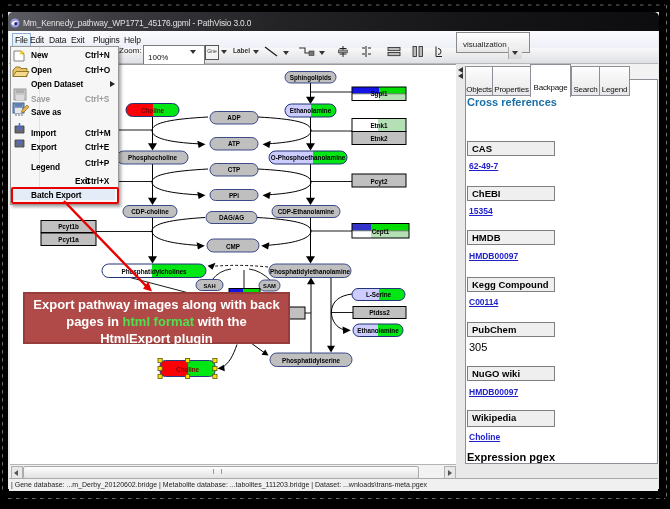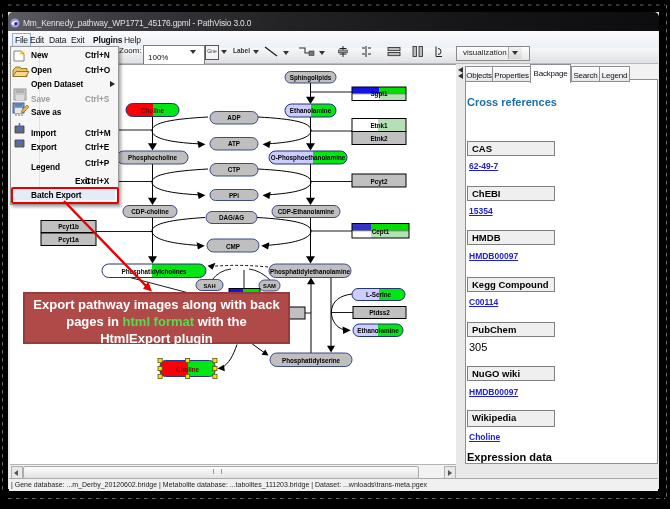--- a/index.html
+++ b/index.html
@@ -12,21 +12,21 @@
  border-radius:5px 5px 0 0;}
 #titletxt{left:23px;top:18px;color:#e2e2e2;font-size:8.4px;letter-spacing:-0.15px;white-space:nowrap;}
 #menubar{left:9px;top:31px;width:649px;height:17px;
  background:linear-gradient(#fbfbfd,#eef0f8);border-bottom:1px solid #c8c8d0;}
 .mitem{position:absolute;top:35px;font-size:8.5px;letter-spacing:-0.2px;color:#111;}
 #toolbar{left:9px;top:48px;width:649px;height:15px;
  background:linear-gradient(#f8f8f8,#dfe0e4);border-bottom:1px solid #b8b8b8;}
 #canvas{left:10px;top:64px;width:446px;height:400px;background:#fff;border-top:1px solid #9a9a9a;}
 #panel{left:465px;top:64px;width:193px;height:400px;background:#f2f2f2;}
 .tab{position:absolute;top:66px;height:10px;background:linear-gradient(#fdfdfd,#e8e8ea);
- border:1px solid #8e8e97;font-size:8px;letter-spacing:-0.2px;color:#111;text-align:center;padding-top:4px;}
+ border:1px solid #8e8e97;font-size:8px;letter-spacing:-0.2px;color:#111;text-align:center;padding-top:18px;}
 #panelbody{left:465px;top:79px;width:191px;height:383px;background:#fff;border:1px solid #8e8e97;}
 .secbox{position:absolute;width:82px;height:12px;background:#efefef;border:1px solid #7f7f7f;
  font-size:9.5px;font-weight:bold;color:#000;padding:1px 0 0 4px;}
 .slink{position:absolute;font-size:8.5px;font-weight:bold;color:#2222cc;text-decoration:underline;}
 #hscroll{left:10px;top:464px;width:446px;height:13px;background:#f2f2f2;border-top:1px solid #b4b4b4;}
 #statusbar{left:9px;top:478px;width:649px;height:10px;background:#f0f0f0;border-top:1px solid #aaa;
  font-size:7px;color:#1a1a1a;padding-top:2px;white-space:nowrap;}
 #menu{left:10px;top:46px;width:107px;height:157px;background:#f6f6f6;border:1px solid #979797;
  box-shadow:2px 2px 3px rgba(0,0,0,0.35);}
 .mi{position:absolute;left:31px;font-size:8.3px;letter-spacing:-0.1px;color:#000;font-weight:bold;}
@@ -45,21 +45,21 @@
 <svg class="abs" style="left:10px;top:18px" width="10" height="10" viewBox="0 0 11 11">
  <circle cx="5.5" cy="5.5" r="5" fill="#9a9ae0"></circle>
  <path d="M1.5,6.5 Q4,1.5 9.5,3.5 Q6,3.5 4.5,8 Z" fill="#ffffff" opacity="0.95"></path>
  <circle cx="6.3" cy="6.3" r="1.6" fill="#1e1e6e"></circle>
 </svg>
 <div class="abs" id="menubar"></div>
 <div class="abs mitem" style="left:12px;top:33px;border:1px solid #8eaed4;background:linear-gradient(#f6fafd,#dceaf7);padding:1px 2px 2px 2px;">File</div>
 <div class="abs mitem" style="left:30px;">Edit</div>
 <div class="abs mitem" style="left:49px;">Data</div>
 <div class="abs mitem" style="left:71px;">Exit</div>
-<div class="abs mitem" style="left:93px;font-weight:bold;">Plugins</div>
+<div class="abs mitem" style="left:93px;">Plugins</div>
 <div class="abs mitem" style="left:124px;">Help</div>
 <div class="abs" id="toolbar"></div>
 
 <div class="abs" style="left:119px;top:46px;font-size:8px;color:#222;">Zoom:</div>
 <div class="abs" style="left:143px;top:45px;width:56px;height:11px;background:#fff;border:1px solid #7a7a7a;font-size:8px;color:#111;padding:7px 0 0 4px;">100%</div>
 <div class="abs" style="left:190px;top:50px;width:0;height:0;border-left:3px solid transparent;border-right:3px solid transparent;border-top:4px solid #333;"></div>
 <div class="abs" style="left:205px;top:45px;width:12px;height:11px;border:1px solid #555;background:#f4f4f4;font-size:5px;color:#333;text-align:center;padding-top:2px;">Gne</div>
 <div class="abs" style="left:221px;top:50px;width:0;height:0;border-left:3px solid transparent;border-right:3px solid transparent;border-top:4px solid #333;"></div>
 <div class="abs" style="left:233px;top:47px;font-size:6.5px;color:#333;font-weight:bold;">Label</div>
 <div class="abs" style="left:253px;top:50px;width:0;height:0;border-left:3px solid transparent;border-right:3px solid transparent;border-top:4px solid #333;"></div>
@@ -73,21 +73,21 @@
  <rect x="76.5" y="6" width="9" height="2.8" fill="#999" stroke="#333" stroke-width="0.6"></rect>
  <path d="M104,2 v11 M100,4 h3 M106,4 h3 M100,10 h3 M106,10 h3" stroke="#222" stroke-width="1" fill="none"></path>
  <rect x="126" y="3.5" width="12" height="3.2" fill="#bbb" stroke="#222" stroke-width="0.8"></rect>
  <rect x="126" y="8.5" width="12" height="3.2" fill="#bbb" stroke="#222" stroke-width="0.8"></rect>
  <rect x="151" y="2.5" width="3.4" height="10" fill="#bbb" stroke="#222" stroke-width="0.8"></rect>
  <rect x="157" y="2.5" width="3.4" height="10" fill="#bbb" stroke="#222" stroke-width="0.8"></rect>
 </svg>
 <svg class="abs" style="left:433px;top:45px" width="22" height="13" viewBox="0 0 22 13">
  <path d="M3,1.5 v10 h6 M5,3.5 a3,3 0 1 1 0,6" fill="none" stroke="#222" stroke-width="1"></path>
 </svg>
-<div class="abs" style="left:456px;top:46px;width:66px;height:12px;background:linear-gradient(#fefefe,#e8e8e8);border:1px solid #8a8a8a;font-size:8px;color:#222;padding:1px 0 0 6px;">visualization</div>
+<div class="abs" style="left:456px;top:32px;width:66px;height:12px;background:linear-gradient(#fefefe,#e8e8e8);border:1px solid #8a8a8a;font-size:8px;color:#222;padding:7px 0 0 6px;">visualization</div>
 <div class="abs" style="left:508px;top:47px;width:13px;height:12px;background:linear-gradient(#f2f2f2,#d8d8d8);border-left:1px solid #aaa;"></div>
 <div class="abs" style="left:512px;top:51px;width:0;height:0;border-left:3px solid transparent;border-right:3px solid transparent;border-top:4px solid #333;"></div>
 
 <div class="abs" id="canvas"></div>
 <svg class="abs" style="left:10px;top:64px;" width="446" height="400" viewBox="10 64 446 400">
 <g font-family="Liberation Sans, sans-serif" font-weight="bold" font-size="6.3" text-anchor="middle" fill="#000">
 
 <g stroke="#000" stroke-width="1">
  <line x1="310.5" y1="83" x2="310.5" y2="98.5"></line>
  <line x1="152.5" y1="116.5" x2="152.5" y2="147.5"></line>
@@ -323,21 +323,21 @@
 <div class="secbox abs" style="left:467px;top:230px;">HMDB</div>
 <div class="slink abs" style="left:469px;top:251px;">HMDB00097</div>
 <div class="secbox abs" style="left:467px;top:277px;">Kegg Compound</div>
 <div class="slink abs" style="left:469px;top:297px;">C00114</div>
 <div class="secbox abs" style="left:467px;top:322px;">PubChem</div>
 <div class="abs" style="left:469px;top:341px;font-size:11px;color:#000;">305</div>
 <div class="secbox abs" style="left:467px;top:366px;">NuGO wiki</div>
 <div class="slink abs" style="left:469px;top:387px;">HMDB00097</div>
 <div class="secbox abs" style="left:467px;top:410px;height:14px;">Wikipedia</div>
 <div class="slink abs" style="left:469px;top:432px;">Choline</div>
-<div class="abs" style="left:467px;top:451px;font-size:11px;font-weight:bold;color:#000;">Expression data</div>
+<div class="abs" style="left:467px;top:451px;font-size:11px;font-weight:bold;color:#000;">Expression pgex</div>
 
 <div class="abs" id="hscroll"></div>
 <div class="abs" style="left:11px;top:466px;width:10px;height:11px;background:#e8e8e8;border:1px solid #b0b0b0;"></div>
 <div class="abs" style="left:14px;top:470px;width:0;height:0;border-top:3px solid transparent;border-bottom:3px solid transparent;border-right:4px solid #555;"></div>
 <div class="abs" style="left:444px;top:466px;width:10px;height:11px;background:#e8e8e8;border:1px solid #b0b0b0;"></div>
 <div class="abs" style="left:448px;top:470px;width:0;height:0;border-top:3px solid transparent;border-bottom:3px solid transparent;border-left:4px solid #555;"></div>
 <div class="abs" style="left:23px;top:466px;width:394px;height:11px;background:linear-gradient(#fdfdfd,#e2e2e2);border:1px solid #aaa;border-radius:2px;"></div>
 <div class="abs" style="left:213px;top:469px;width:7px;height:5px;border-left:1px solid #999;border-right:1px solid #999;"></div>
 
 <div class="abs" id="statusbar">&nbsp;| Gene database: ...m_Derby_20120602.bridge | Metabolite database: ...tabolites_111203.bridge | Dataset: ...wnloads\trans-meta.pgex</div>

